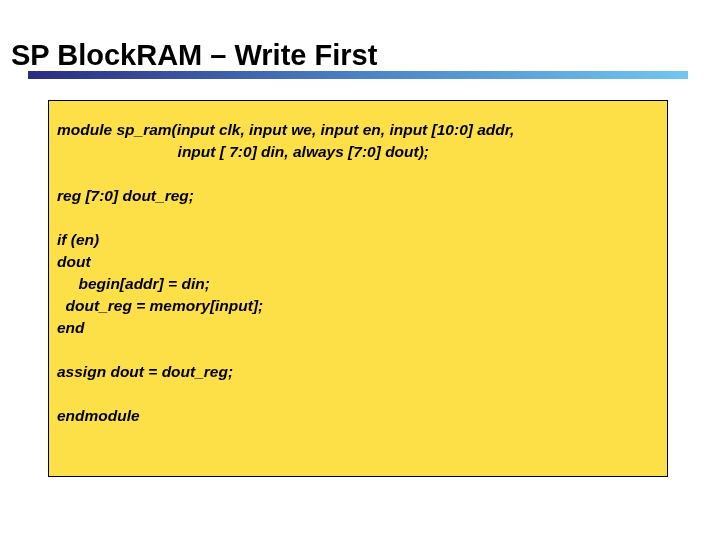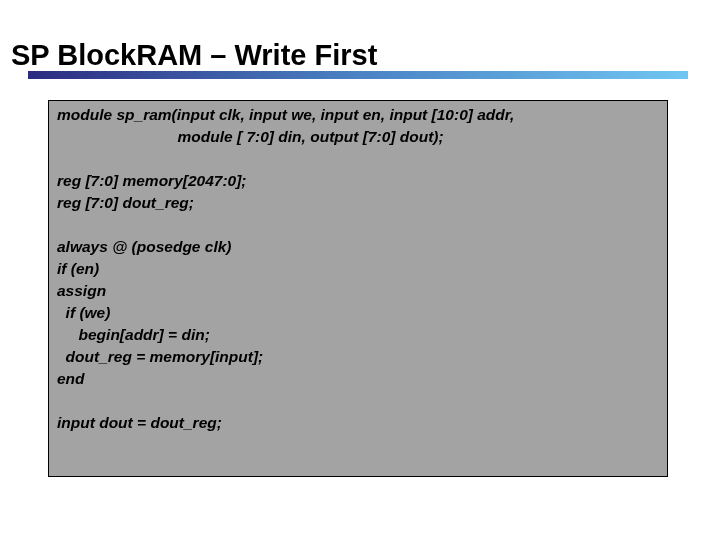--- a/index.html
+++ b/index.html
@@ -37,22 +37,22 @@
     background: linear-gradient(to right, #2b2b80, #4a82c4, #70c6f2);
   }
   .code-box {
     position: absolute;
     left: 48px;
     top: 100px;
     width: 620px;
     height: 377px;
     box-sizing: border-box;
     border: 1.5px solid #000000;
-    background: #a3a3a3;
-    padding: 3px 8px;
+    background: #fde047;
+    padding: 18px 8px;
     overflow: hidden;
   }
   .code-line {
     white-space: pre;
     font-family: "Liberation Sans", sans-serif;
     font-style: italic;
     font-weight: bold;
     font-size: 15.5px;
     line-height: 22px;
     min-height: 22px;
@@ -63,30 +63,28 @@
 <body>
 
 <div class="slide">
 
   <h1 class="title">SP BlockRAM – Write First</h1>
 
   <div class="accent-bar" style="background: linear-gradient(to right, rgb(43, 43, 128), rgb(74, 130, 196), rgb(112, 198, 242));"></div>
 
   <div class="code-box">
     <div class="code-line">module sp_ram(input clk, input we, input en, input [10:0] addr,</div>
-    <div class="code-line">                            module [ 7:0] din, output [7:0] dout);</div>
+    <div class="code-line">                            input [ 7:0] din, always [7:0] dout);</div>
     <div class="code-line"></div>
-    <div class="code-line">reg [7:0] memory[2047:0];</div>
     <div class="code-line">reg [7:0] dout_reg;</div>
     <div class="code-line"></div>
-    <div class="code-line">always @ (posedge clk)</div>
     <div class="code-line">if (en)</div>
-    <div class="code-line">assign</div>
-    <div class="code-line">  if (we)</div>
+    <div class="code-line">dout</div>
     <div class="code-line">     begin[addr] = din;</div>
     <div class="code-line">  dout_reg = memory[input];</div>
     <div class="code-line">end</div>
     <div class="code-line"></div>
-    <div class="code-line">input dout = dout_reg;</div>
+    <div class="code-line">assign dout = dout_reg;</div>
     <div class="code-line"></div>
+    <div class="code-line">endmodule</div>
   </div>
 
 </div>
 
 </body></html>

